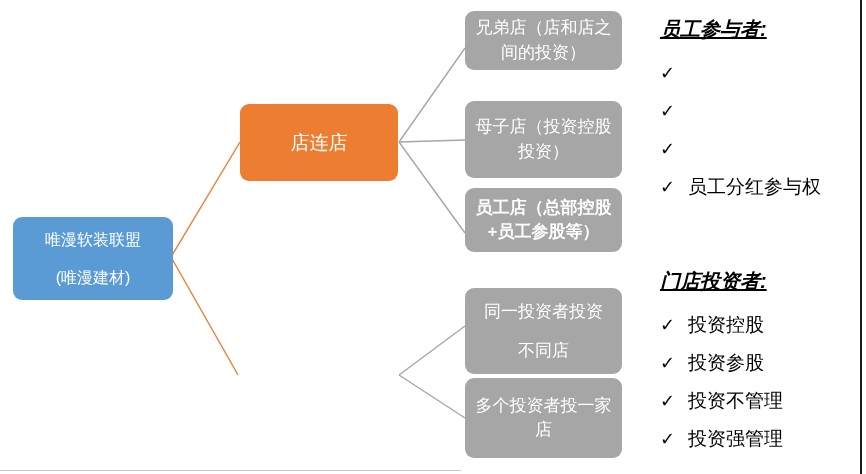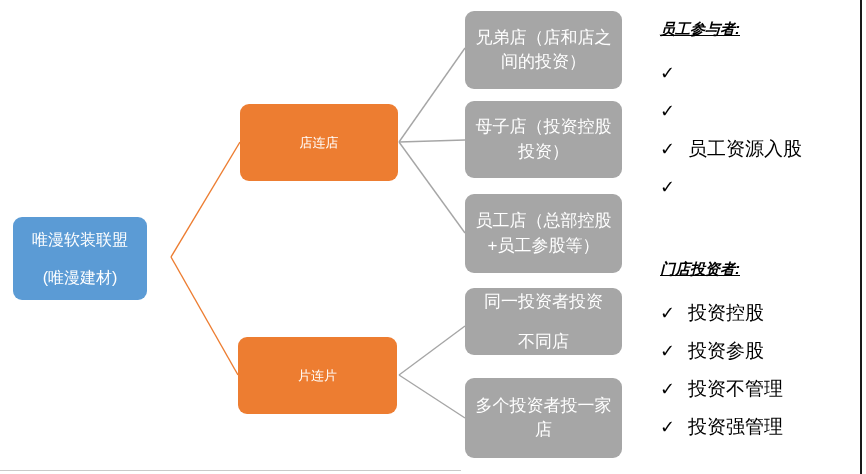--- a/index.html
+++ b/index.html
@@ -23,52 +23,52 @@
     align-items: center;
     justify-content: center;
     text-align: center;
     color: var(--box-text, #ffffff);
     border-radius: 9px;
     white-space: pre-line;
     box-sizing: border-box;
     padding: 2px 6px;
   }
   .root {
-    left: 13px; top: 217px; width: 134px; height: 83px;
+    left: 13px; top: 217px; width: 160px; height: 83px;
     background: var(--root-fill, #5B9BD5);
     font-size: 16px;
     line-height: 2.35;
   }
   .branch {
     background: var(--branch-fill, #ED7D31);
-    font-size: 13px;
+    font-size: 19px;
   }
   .branch1 { left: 240px; top: 104px; width: 158px; height: 77px; }
   .branch2 { left: 238px; top: 337px; width: 159px; height: 77px; }
   .leaf {
     left: 465px; width: 157px;
     background: var(--leaf-fill, #A6A6A6);
     font-size: 17px;
     line-height: 1.42;
   }
-  .leaf1 { top: 11px;  height: 78px; text-align: center; }
+  .leaf1 { top: 11px;  height: 59px; text-align: center; }
   .leaf2 { top: 101px; height: 77px; }
-  .leaf3 { top: 194px; height: 79px; }
-  .leaf4 { top: 288px; height: 67px; line-height: 2.3; }
+  .leaf3 { top: 188px; height: 64px; font-weight: bold; }
+  .leaf4 { top: 288px; height: 86px; line-height: 2.3; }
   .leaf5 { top: 378px; height: 80px; }
   .legend {
     position: absolute;
     left: 660px;
     width: 202px;
     color: var(--legend-text, #000000);
   }
   .legend-sec1 { top: 14px; }
-  .legend-sec2 { top: 254px; }
+  .legend-sec2 { top: 266px; }
   .lg-title {
-    font-size: 15px;
+    font-size: 20px;
     font-weight: bold;
     font-style: italic;
     text-decoration: underline;
     line-height: 30px;
     white-space: nowrap;
   }
   .lg-items { margin-top: 10px; }
   .lg-row {
     display: flex;
     align-items: center;
@@ -108,21 +108,20 @@
     <line x1="399" y1="142" x2="465" y2="140" stroke="#A6A6A6" stroke-width="1.4"></line>
     <line x1="399" y1="142" x2="465" y2="233" stroke="#A6A6A6" stroke-width="1.4"></line>
     <line x1="399" y1="375" x2="465" y2="326" stroke="#A6A6A6" stroke-width="1.4"></line>
     <line x1="399" y1="375" x2="465" y2="418" stroke="#A6A6A6" stroke-width="1.4"></line>
   </svg>
 
   <div class="node root">唯漫软装联盟
 (唯漫建材)</div>
 
   <div class="node branch branch1">店连店</div>
-  <div class="node branch branch2">片连片</div>
 
   <div class="node leaf leaf1">兄弟店（店和店之
 间的投资）</div>
   <div class="node leaf leaf2">母子店（投资控股
 投资）</div>
   <div class="node leaf leaf3">员工店（总部控股
 +员工参股等）</div>
   <div class="node leaf leaf4">同一投资者投资
 不同店</div>
   <div class="node leaf leaf5">多个投资者投一家
@@ -132,24 +131,24 @@
     <div class="lg-title">员工参与者:</div>
     <div class="lg-items">
       <div class="lg-row">
         <span class="check">✓</span>
       </div>
       <div class="lg-row">
         <span class="check">✓</span>
       </div>
       <div class="lg-row">
         <span class="check">✓</span>
-        <span class="lg-text">员工资源入股</span>
       </div>
       <div class="lg-row">
         <span class="check">✓</span>
+        <span class="lg-text">员工分红参与权</span>
       </div>
     </div>
   </div>
 
   <div class="legend legend-sec2">
     <div class="lg-title">门店投资者:</div>
     <div class="lg-items">
       <div class="lg-row">
         <span class="check">✓</span>
         <span class="lg-text">投资控股</span>

